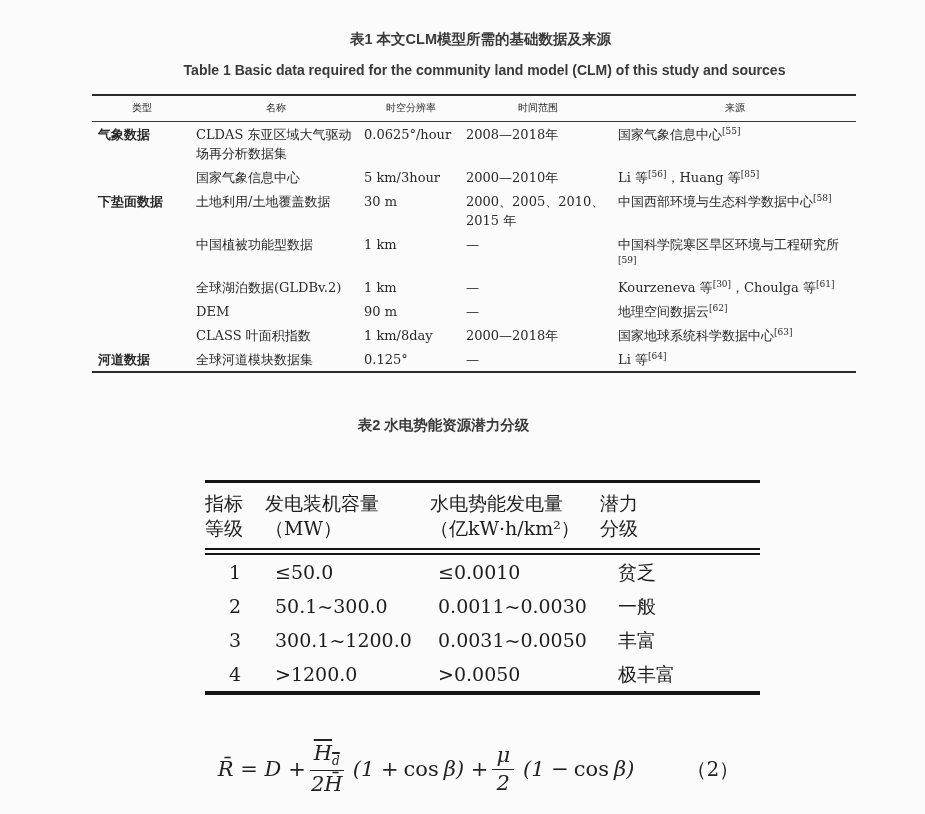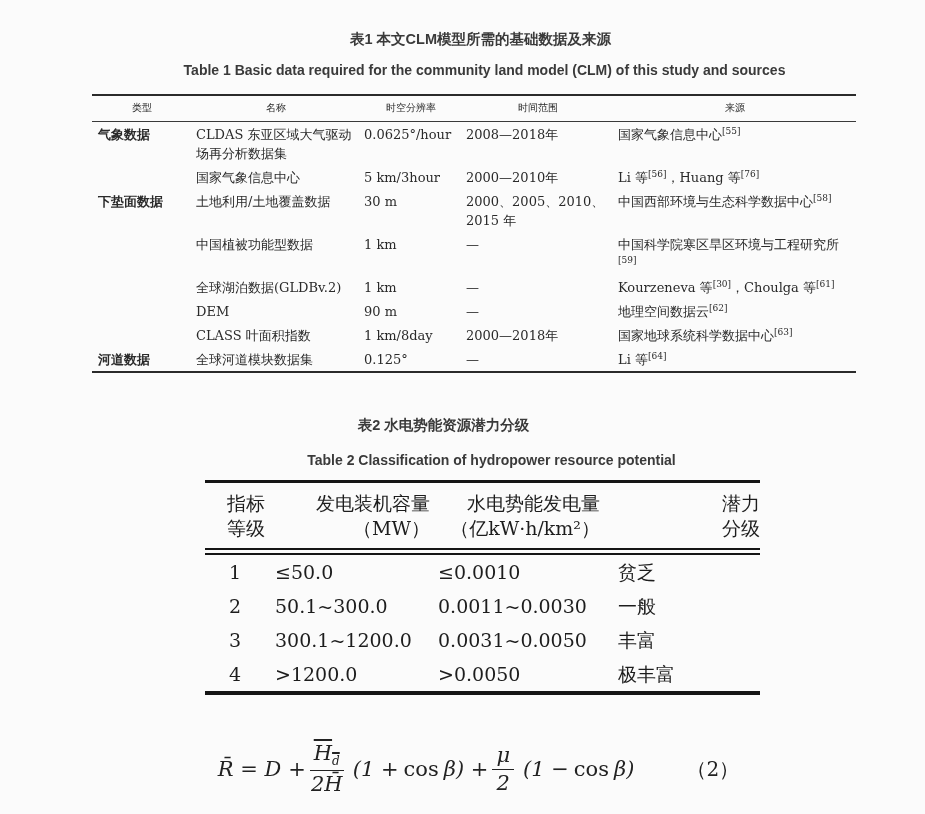--- a/index.html
+++ b/index.html
@@ -34,21 +34,21 @@
   
   .t2-wrap{position:absolute;left:205px;top:416px;width:555px;}
   .t2-title-cn{display:block;text-align:center;font-size:14.5px;position:relative;left:-48px;}
   .t2-title-en{display:block;text-align:center;font-size:14px;margin-top:17px;}
   .t2{
     position:absolute;left:205px;top:480px;width:555px;
     font-size:19px;color:#1d1d1d;
     border-top:3px solid #151515;border-bottom:4px solid #151515;
   }
   .t2 th{
-    font-weight:normal;text-align:right;line-height:25px;
+    font-weight:normal;text-align:left;line-height:25px;
     padding:8px 0 7px;border-bottom:7px double #151515;
   }
   .t2 th span{display:block;}
   .t2 td{padding:7px 0 6px;line-height:21px;}
   .t2 td.c-grade{text-align:center;}
   .t2 td.c-capacity{padding-left:10px;}
   .t2 td.c-generation{padding-left:8px;}
   .t2 td.c-potential{padding-left:18px;}
   
   .formula{
@@ -98,21 +98,21 @@
       <td class="c-type" rowspan="2">气象数据</td>
       <td>CLDAS 东亚区域大气驱动场再分析数据集</td>
       <td>0.0625°/hour</td>
       <td>2008—2018年</td>
       <td><span>国家气象信息中心</span><sup>[55]</sup></td>
     </tr>
     <tr>
       <td>国家气象信息中心</td>
       <td>5 km/3hour</td>
       <td>2000—2010年</td>
-      <td><span>Li 等</span><sup>[56]</sup><span>，Huang 等</span><sup>[76]</sup></td>
+      <td><span>Li 等</span><sup>[56]</sup><span>，Huang 等</span><sup>[85]</sup></td>
     </tr>
     <tr>
       <td class="c-type" rowspan="5">下垫面数据</td>
       <td>土地利用/土地覆盖数据</td>
       <td>30 m</td>
       <td>2000、2005、2010、2015 年</td>
       <td><span>中国西部环境与生态科学数据中心</span><sup>[58]</sup></td>
     </tr>
     <tr>
       <td>中国植被功能型数据</td>
@@ -143,21 +143,20 @@
       <td>全球河道模块数据集</td>
       <td>0.125°</td>
       <td>—</td>
       <td><span>Li 等</span><sup>[64]</sup></td>
     </tr>
   </tbody>
 </table>
 
 <div class="t2-wrap">
   <span class="t2-title-cn bold-title">表2 水电势能资源潜力分级</span>
-  <span class="t2-title-en bold-title">Table 2 Classification of hydropower resource potential</span>
 </div>
 
 <table class="t2">
   <colgroup>
     <col style="width:60px">
       <col style="width:165px">
       <col style="width:170px">
       <col style="width:160px">
   </colgroup>
   <thead>

